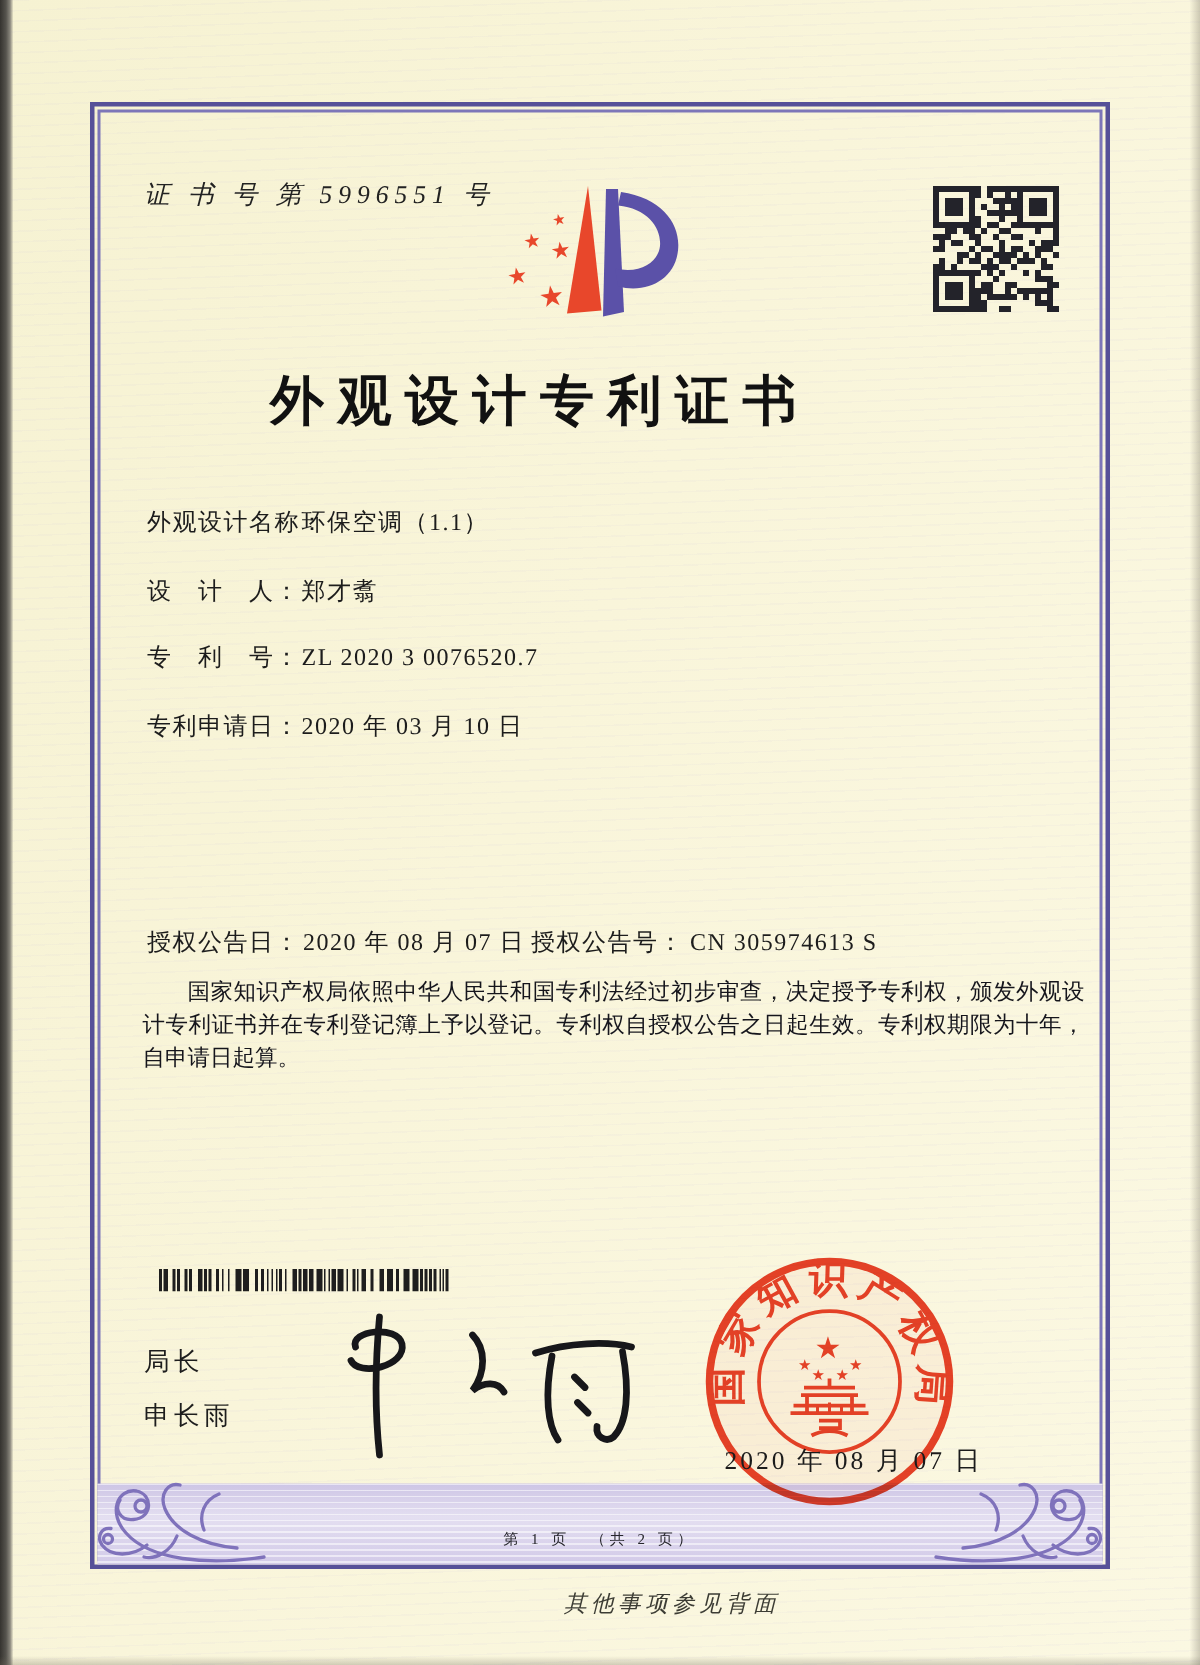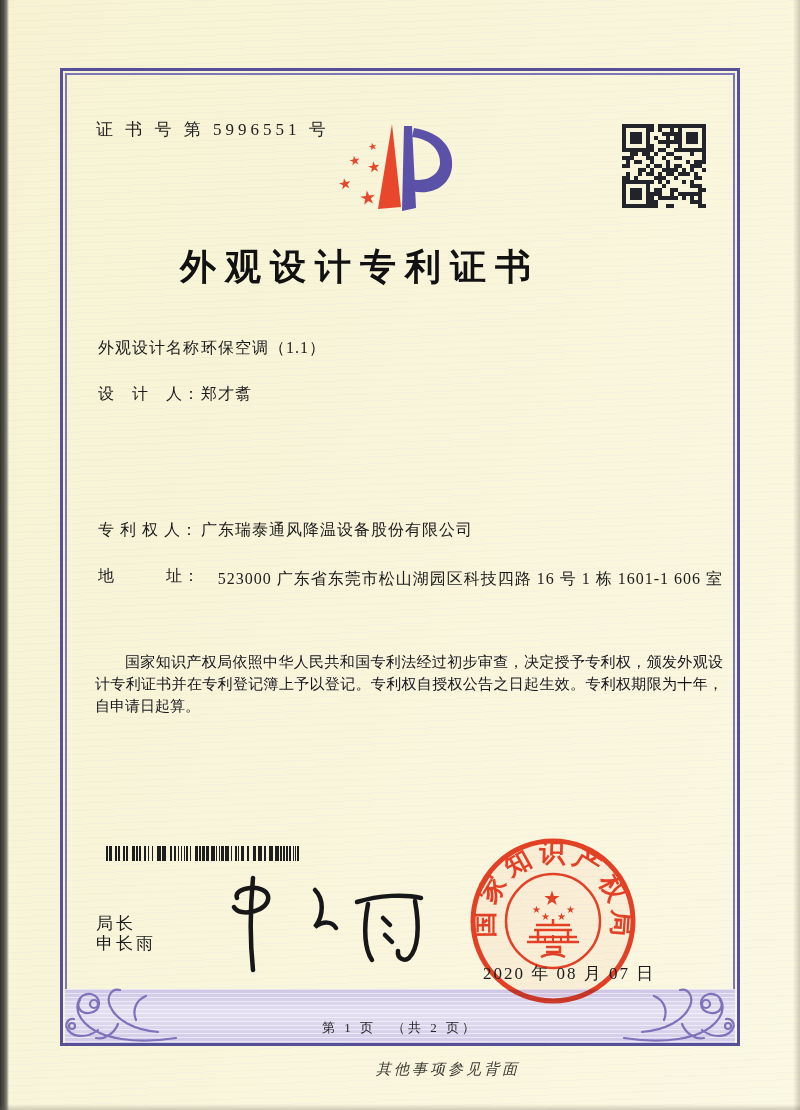--- a/index.html
+++ b/index.html
@@ -11,51 +11,51 @@
     color:#1d1d1d;}
   .edge-left{position:absolute;left:0;top:0;width:9px;height:1110px;
     background:linear-gradient(90deg,#35332f 0,#56544e 45%,#8a877d 75%,rgba(138,135,125,0) 100%);}
   .edge-right{position:absolute;right:0;top:0;width:7px;height:1110px;
     background:linear-gradient(270deg,rgba(120,115,100,0.35),rgba(120,115,100,0));}
   .edge-bottom{position:absolute;left:0;bottom:0;width:800px;height:6px;
     background:linear-gradient(0deg,rgba(110,105,90,0.30),rgba(110,105,90,0));}
   .frame{position:absolute;left:60px;top:68px;width:680px;height:978px;
     border:3px solid #565098;box-sizing:border-box;}
   .frame-inner{position:absolute;inset:2px;border:2px solid #7d76b8;}
-  .cert-no{position:absolute;left:96px;top:118px;font-size:17px;letter-spacing:4px;color:#222;}
+  .cert-no{position:absolute;left:96px;top:118px;font-size:17px;letter-spacing:4px;color:#222;font-style:italic;}
   .logo{position:absolute;left:328px;top:112px;}
   .qr{position:absolute;left:622px;top:124px;}
   .title{position:absolute;left:0;top:243px;width:720px;margin:0;text-align:center;
     font-size:36px;font-weight:bold;letter-spacing:9px;color:#111;}
   .row{position:absolute;left:98px;font-size:16px;color:#1c1c1c;white-space:nowrap;}
   .row .lab{display:inline-block;width:99px;letter-spacing:1px;}
   .row .val{letter-spacing:1px;text-align:right;}
   .row .val-addr{display:inline-block;width:522px;white-space:normal;
     vertical-align:top;line-height:25px;}
   .row .val-date{display:inline-block;width:149px;}
   .row .lab2{display:inline-block;letter-spacing:1px;}
   .body-text{position:absolute;left:95px;top:651px;width:628px;font-size:15px;
     line-height:22px;color:#15151c;text-align:justify;}
   .body-text p{margin:0;text-indent:2em;}
   .barcode{position:absolute;left:105px;top:846px;}
-  .officer-title{position:absolute;left:96px;top:896px;font-size:17px;letter-spacing:3px;margin-top:16px;}
+  .officer-title{position:absolute;left:96px;top:896px;font-size:17px;letter-spacing:3px;}
   .officer-name{position:absolute;left:96px;top:932px;font-size:17px;letter-spacing:3px;}
   .signature{position:absolute;left:215px;top:870px;}
   .band{position:absolute;left:65px;top:989px;width:670px;height:54px;
     background:
       repeating-linear-gradient(180deg, rgba(255,255,255,0.55) 0 1px, rgba(0,0,0,0) 1px 4px),
       linear-gradient(180deg,#cdc5e5 0%,#e4dff1 42%,#d2cae8 100%);}
   .flourish{position:absolute;top:980px;}
   .flourish.left{left:58px;}
   .flourish.right{left:622px;transform:scaleX(-1);}
   .seal{position:absolute;left:467px;top:835px;mix-blend-mode:multiply;}
   .seal-date{position:absolute;left:483px;top:962px;font-size:17px;letter-spacing:2px;
     color:#1b1b1b;z-index:5;}
   .page-footer{position:absolute;left:0;top:1019px;width:800px;text-align:center;
-    font-size:13px;letter-spacing:3px;color:#26262c;z-index:2;}
+    font-size:10px;letter-spacing:3px;color:#26262c;z-index:2;}
   .back-note{position:absolute;left:0;top:1060px;width:800px;text-align:center;
     font-size:15px;font-style:italic;letter-spacing:3px;color:#3c3c34;padding-left:48px;}
 </style>
 </head>
 <body>
 
 <div class="scan">
 
   <div class="frame">
     <div class="frame-inner"></div>
@@ -346,27 +346,33 @@
   <h1 class="title">外观设计专利证书</h1>
 
   <div class="row" style="top:338px">
     <span class="lab">外观设计名称：</span>
     <span class="val">环保空调（1.1）</span>
   </div>
   <div class="row" style="top:384px">
     <span class="lab">设　计　人：</span>
     <span class="val">郑才翥</span>
   </div>
-  <div class="row" style="top:520px">
-    <span class="lab">专 利 权 人：</span>
-    <span class="val">广东瑞泰通风降温设备股份有限公司</span>
-  </div>
-  <div class="row" style="top:566px">
-    <span class="lab">地　　　址：</span>
-    <span class="val val-addr">523000 广东省东莞市松山湖园区科技四路 16 号 1 栋 1601-1 606 室</span>
+  <div class="row" style="top:428px">
+    <span class="lab">专　利　号：</span>
+    <span class="val">ZL 2020 3 0076520.7</span>
+  </div>
+  <div class="row" style="top:474px">
+    <span class="lab">专利申请日：</span>
+    <span class="val">2020 年 03 月 10 日</span>
+  </div>
+  <div class="row" style="top:618px">
+    <span class="lab">授权公告日：</span>
+    <span class="val val-date">2020 年 08 月 07 日</span>
+    <span class="lab2">授权公告号：</span>
+    <span class="val">CN 305974613 S</span>
   </div>
 
   <div class="body-text">
     <p>国家知识产权局依照中华人民共和国专利法经过初步审查，决定授予专利权，颁发外观设计专利证书并在专利登记簿上予以登记。专利权自授权公告之日起生效。专利权期限为十年，自申请日起算。</p>
   </div>
 
   <svg class="barcode" id="barcode-svg" width="196" height="15" viewBox="0 0 196 15">
       <rect x="1" y="0" width="2" height="15" fill="#1e1e1e"></rect>
       <rect x="4" y="0" width="3" height="15" fill="#1e1e1e"></rect>
       <rect x="10" y="0" width="2" height="15" fill="#1e1e1e"></rect>

